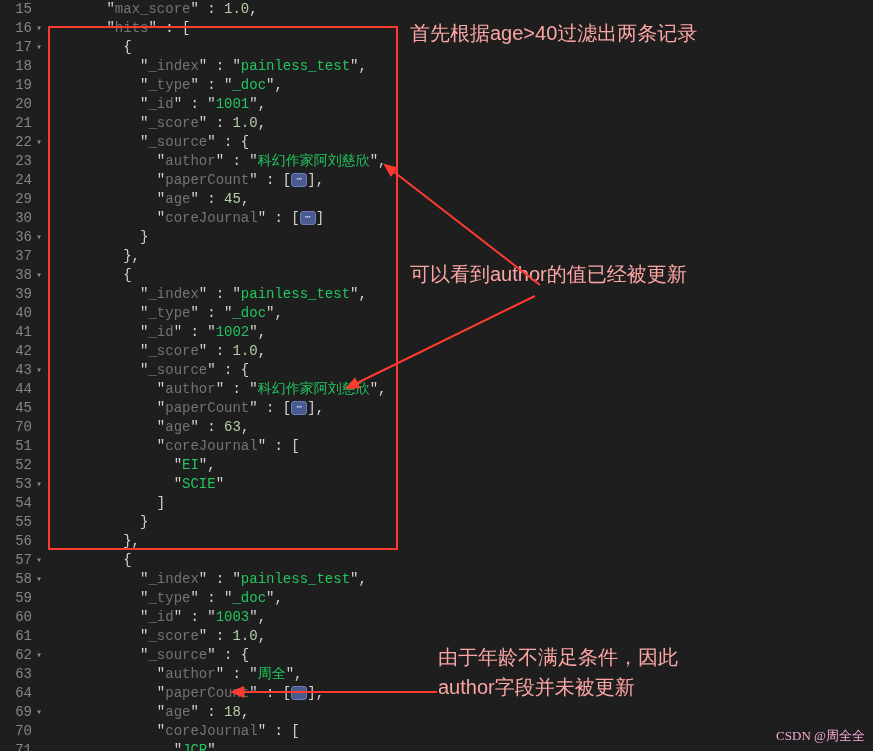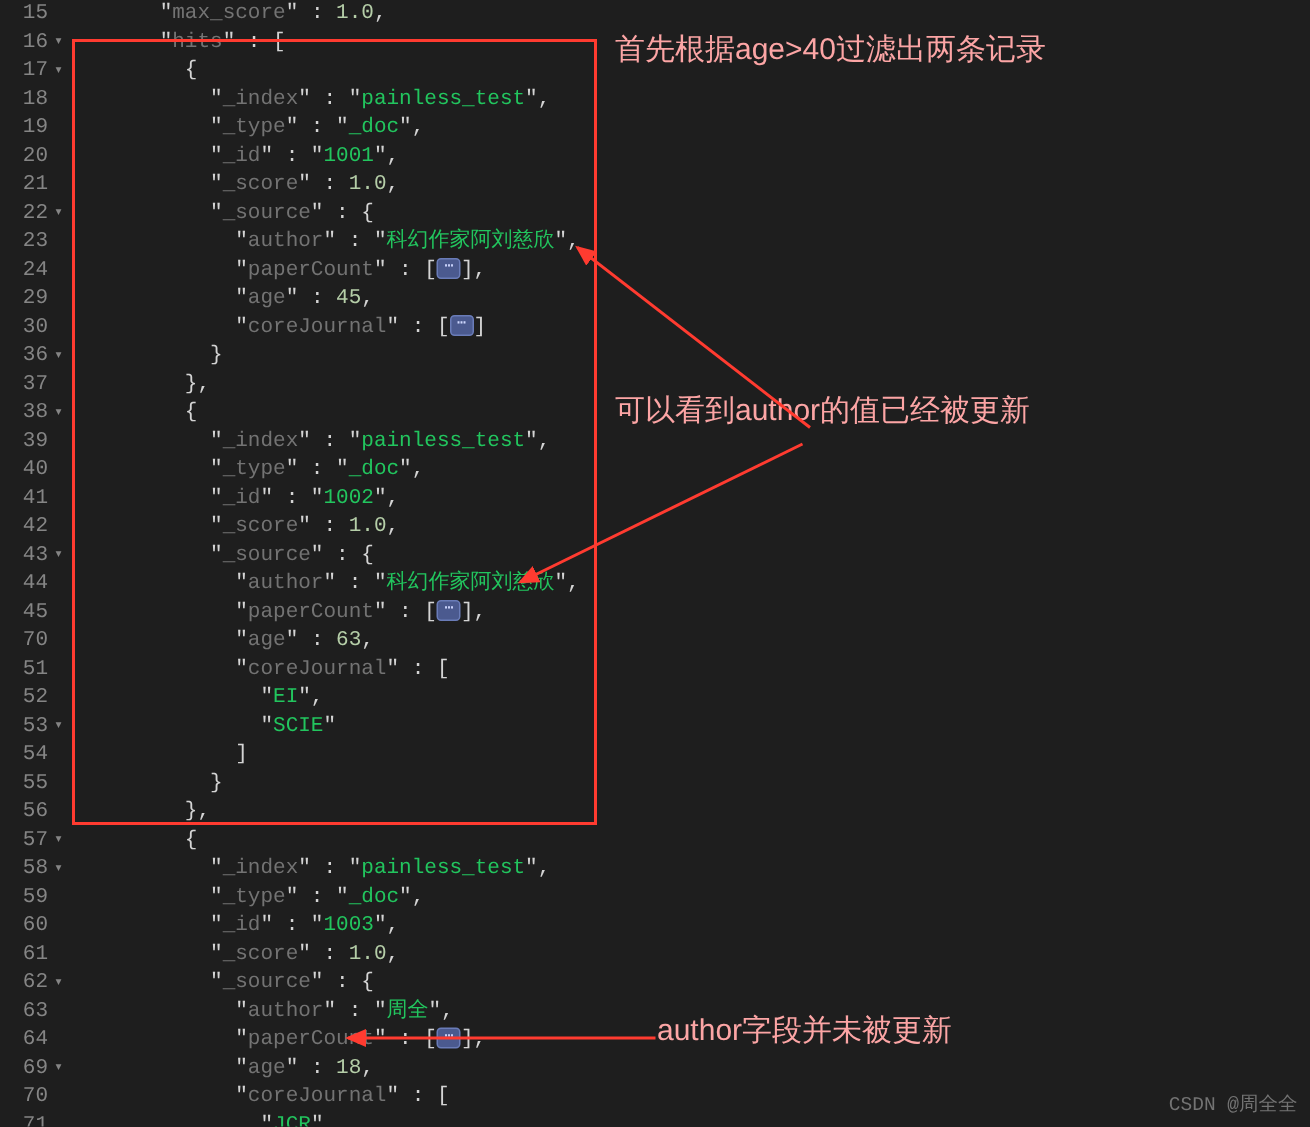--- a/index.html
+++ b/index.html
@@ -77,23 +77,23 @@
     line-height: 1.5;
   }
   .arrow {
     position: absolute;
     pointer-events: none;
   }
   .watermark {
     position: absolute;
     right: 8px;
     bottom: 6px;
-    color: #737373;
+    color: #f9a8d4;
     font-size: 13px;
-    font-family: Liberation Mono, monospace;
+    font-family: Liberation Serif, serif;
     margin-left: 36px;
   }
 </style>
 </head>
 <body>
 
 <div class="editor">
   <div class="gutter" id="gutter">
       <div class="gutter-line">15</div>
       <div class="gutter-line">16<span class="fold">▾</span></div>
@@ -180,21 +180,21 @@
     </div>
 </div>
 
 <div class="annot-box" style="left:48px; top:26px; width:350px; height:524px;"></div>
 
 <div class="annot-text" style="left:410px; top:18px;">首先根据age&gt;40过滤出两条记录</div>
 
 <div class="annot-text" style="left:410px; top:259px;">可以看到author的值已经被更新</div>
 
 <div class="annot-text" style="left:438px; top:642px;">
-  <br>
+  <span>由于年龄不满足条件，因此</span><br>
   <span>author字段并未被更新</span>
 </div>
 
 <svg class="arrow" style="left:370px; top:155px; width:190px; height:150px;">
   <defs>
       <marker id="ah1" markerWidth="8" markerHeight="8" refX="6" refY="3" orient="auto">
     <path d="M0,0 L7,3 L0,6 Z" fill="#ff3b30"></path>
       </marker>
     </defs>
   <line x1="170" y1="130" x2="15" y2="10" stroke="#ff3b30" stroke-width="2" marker-end="url(#ah1)"></line>

